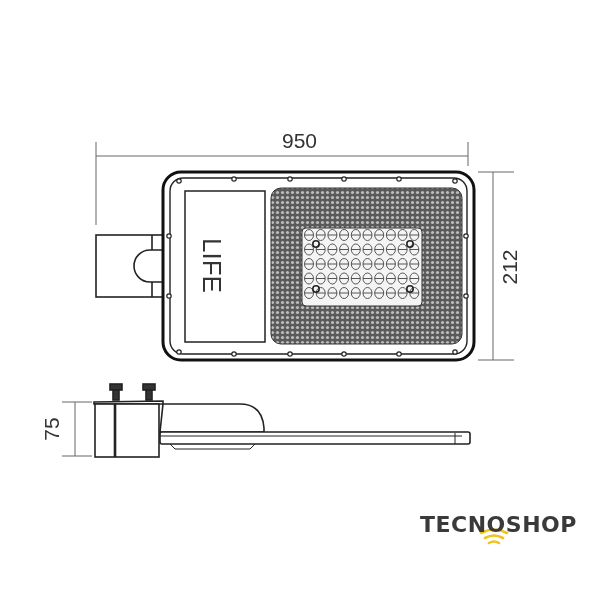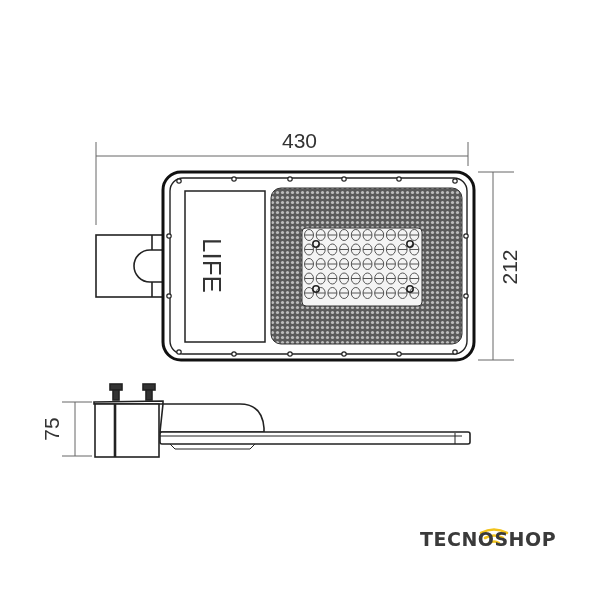--- a/index.html
+++ b/index.html
@@ -2,21 +2,21 @@
 <html><head>
 <meta charset="utf-8">
 <style>
   html, body { margin:0; padding:0; background:#ffffff; }
   body { width:601px; height:601px; position:relative; overflow:hidden; font-family:"Liberation Sans", sans-serif; }
   .abs { position:absolute; }
   .dim-label { position:absolute; font-size:21px; color:#333; font-family:"Liberation Sans", sans-serif; }
   #dim-210 { left:282px; top:129px; }
   #dim-212 { left:492px; top:255px; transform:rotate(-90deg); transform-origin:center; }
   #dim-75 { left:40px; top:417px; transform:rotate(-90deg); transform-origin:center; }
-  .logo { position:absolute; left:420px; top:528px; font-size:19px; font-weight:bold; color:#3a3a3a; letter-spacing:0.5px; font-family:"DejaVu Sans", sans-serif; }
+  .logo { position:absolute; left:420px; top:512px; font-size:22px; font-weight:bold; color:#3a3a3a; letter-spacing:0.5px; font-family:"DejaVu Sans", sans-serif; }
 </style>
 </head>
 <body>
 
 <svg class="abs" style="left:0;top:0" width="601" height="601" viewBox="0 0 601 601">
   <defs>
     <pattern id="mesh" width="5" height="5" patternUnits="userSpaceOnUse">
       <rect width="5" height="5" fill="#5a5a5a"></rect>
       <circle cx="2.5" cy="2.5" r="1.6" fill="#bdbdbd"></circle>
     </pattern>
@@ -207,17 +207,17 @@
 
   <text x="0" y="0" font-family="Liberation Sans, sans-serif" font-size="26" fill="#333" transform="translate(203,238) rotate(90)">LIFE</text>
 
   <g fill="none" stroke="#f2c31b" stroke-width="2.6" stroke-linecap="round">
     <path d="M481 533 Q494 526 507 533"></path>
     <path d="M485 538 Q494 533 503 538"></path>
     <path d="M489 543 Q494 540 499 543"></path>
   </g>
 </svg>
 
-<div class="dim-label" id="dim-210">430</div>
+<div class="dim-label" id="dim-210">950</div>
 <div class="dim-label" id="dim-212">212</div>
 <div class="dim-label" id="dim-75">75</div>
 
 <div class="logo">TECNOSHOP</div>
 
 </body></html>

